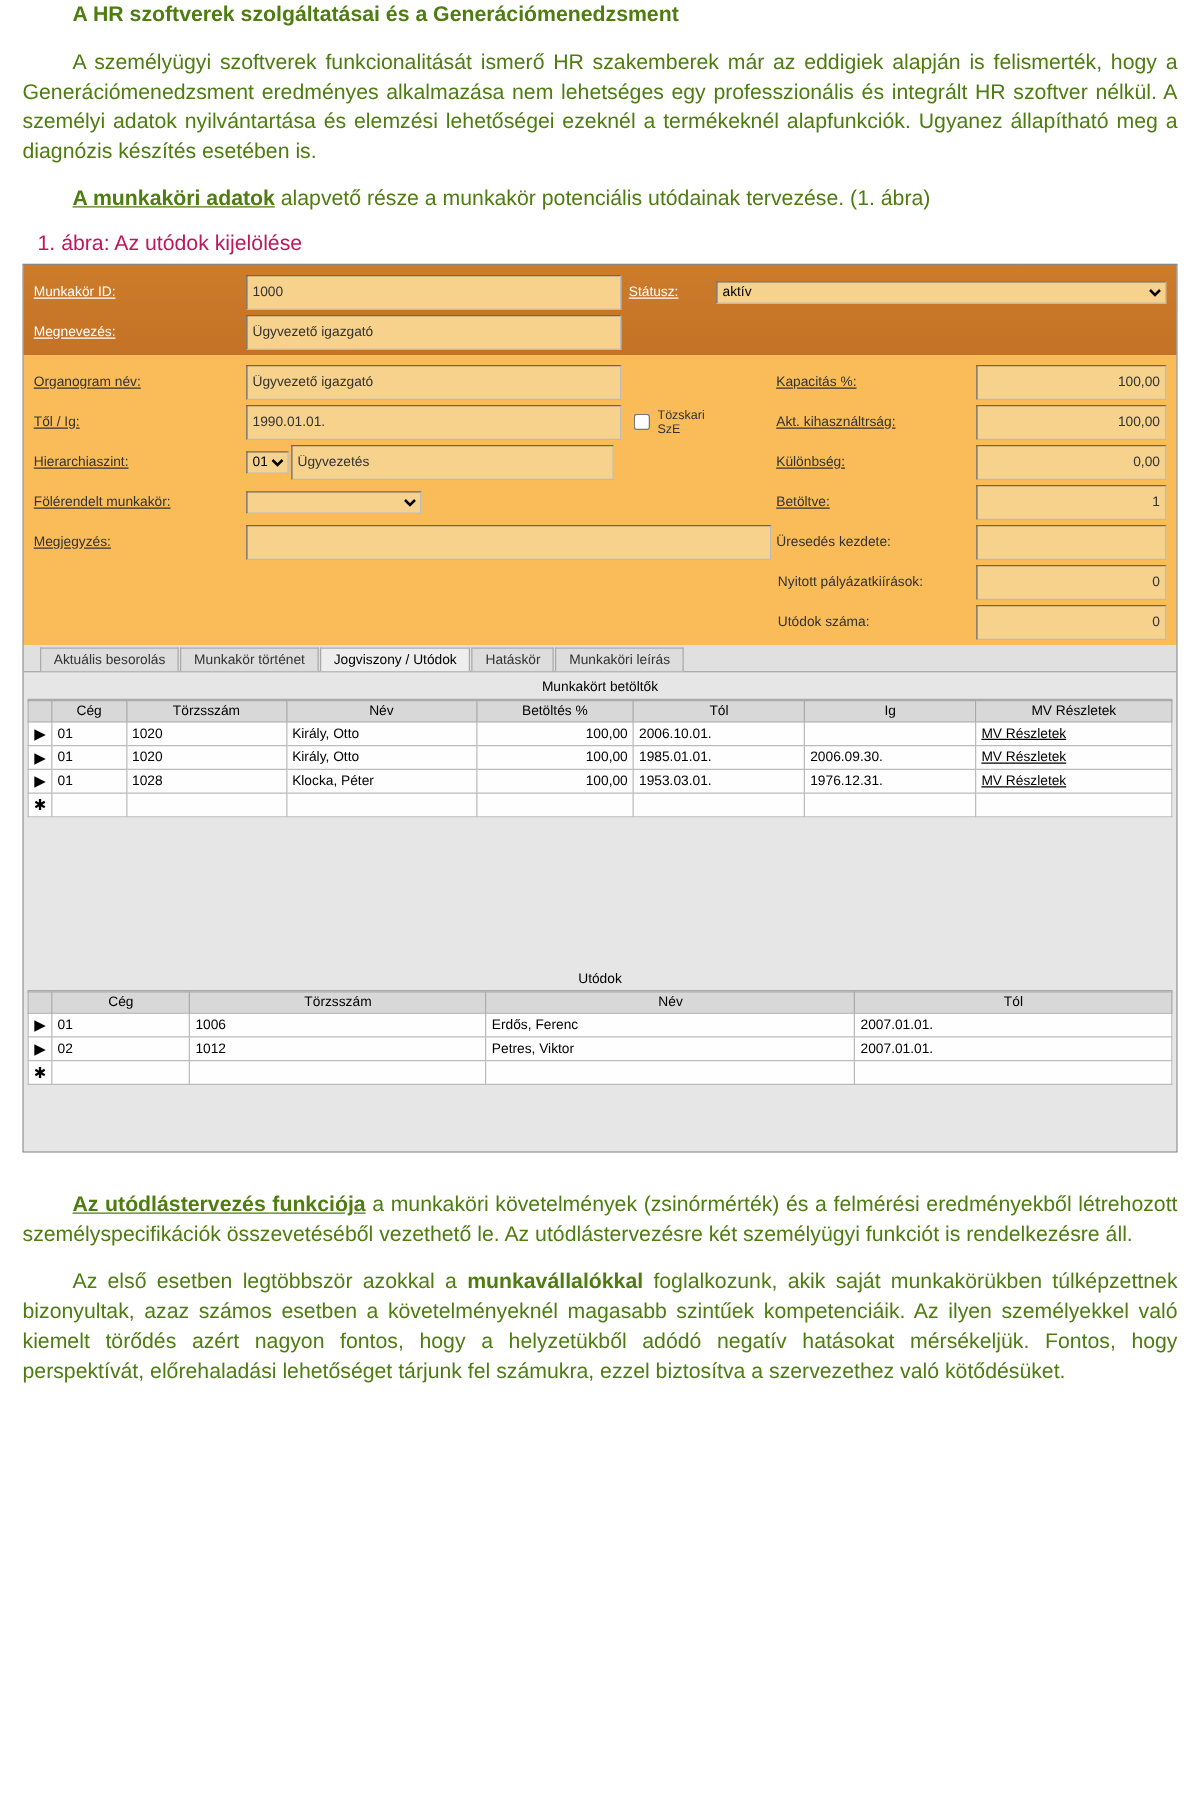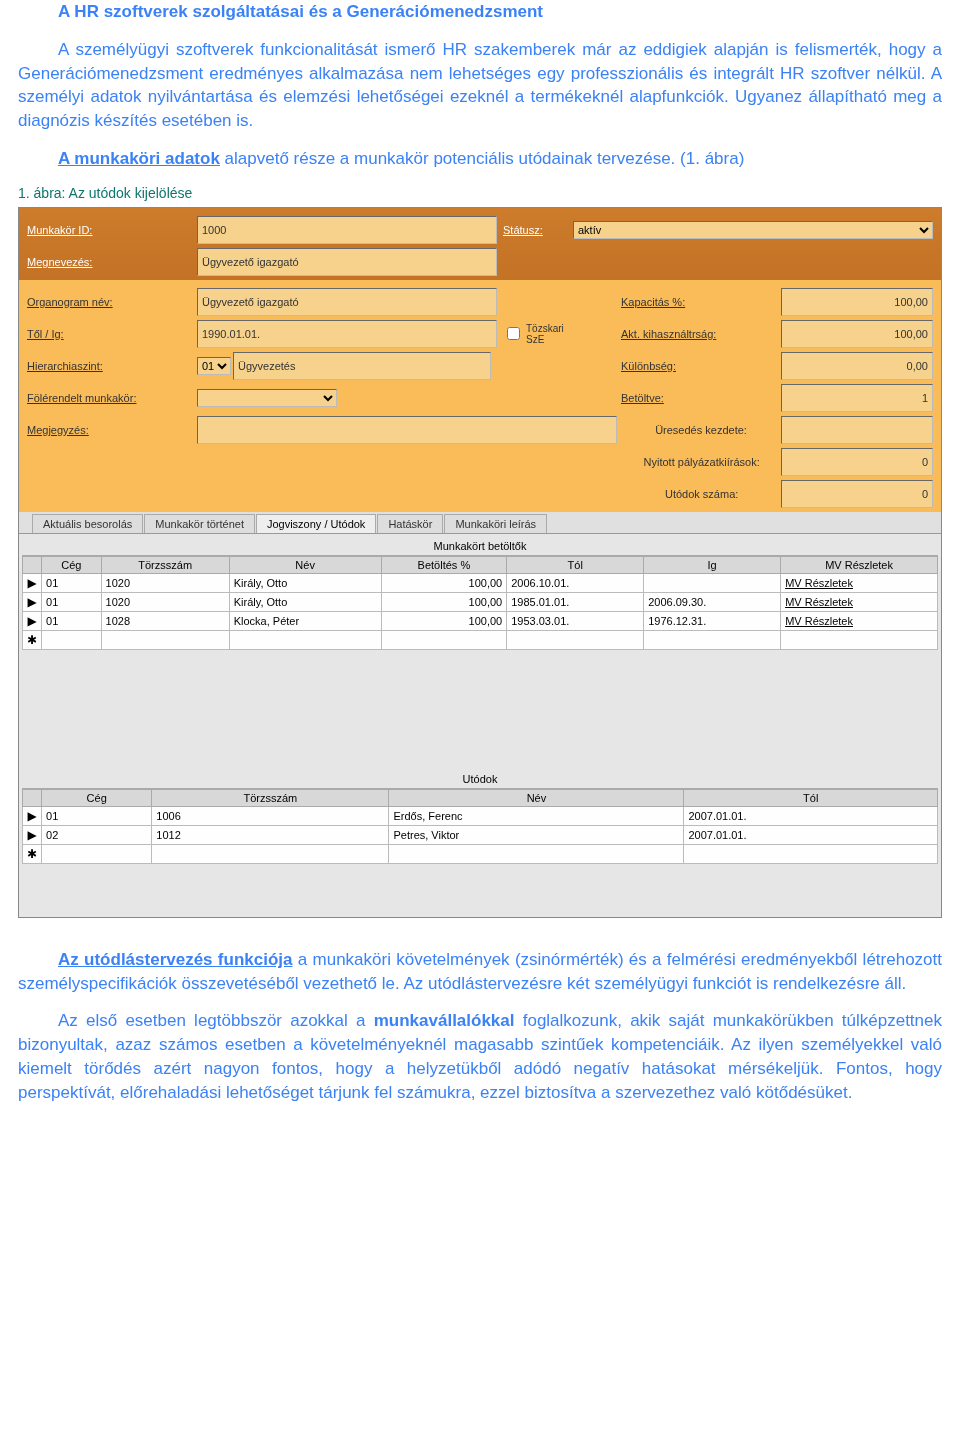--- a/index.html
+++ b/index.html
@@ -15,33 +15,33 @@
   }
   .indent-para {
     color: #004080;
     font-size: 17px;
     line-height: 1.4;
     text-align: justify;
     padding-left: 170px;
     margin-bottom: 18px;
   }
   .body-para {
-    color: #3b82f6;
+    color: #4d7c0f;
     font-size: 17px;
     line-height: 1.4;
     text-align: justify;
     margin-bottom: 14px;
   }
   .body-para-indent { text-indent: 40px; }
   .bold { font-weight: bold; }
   .under { text-decoration: underline; }
   .fig-caption {
-    color: #0f766e;
-    font-size: 14px;
-    margin: 4px 0 6px 0;
+    color: #be185d;
+    font-size: 17px;
+    margin: 4px 0 6px 12px;
   }
   
   .app-frame {
     border: 1px solid #888;
     background: #eaeaea;
     font-family: Verdana, Tahoma, sans-serif;
     font-size: 11px;
     margin-bottom: 30px;
   }
   .app-title {
@@ -69,21 +69,21 @@
     min-height: 22px;
   }
   .lbl-dark {
     color: #fff;
     width: 170px;
     font-size: 11px;
     text-decoration: underline;
   }
   .lbl-amb { width: 170px; font-size: 11px; color:#333; text-decoration: underline;}
   .lbl-right { width: 160px; font-size:11px; color:#333; text-decoration: underline;}
-  .lbl-right-no{ width:160px; font-size:11px; color:#333;text-align:center;}
+  .lbl-right-no{ width:160px; font-size:11px; color:#333;}
   .fld {
     background: #f6d28c;
     border: 1px inset #bbb;
     height: 28px;
     font-size: 11px;
     padding: 1px 4px;
     color: #333;
   }
   .fld-wide { flex: 0 0 300px; }
   .fld-xwide { flex: 0 0 420px; }

